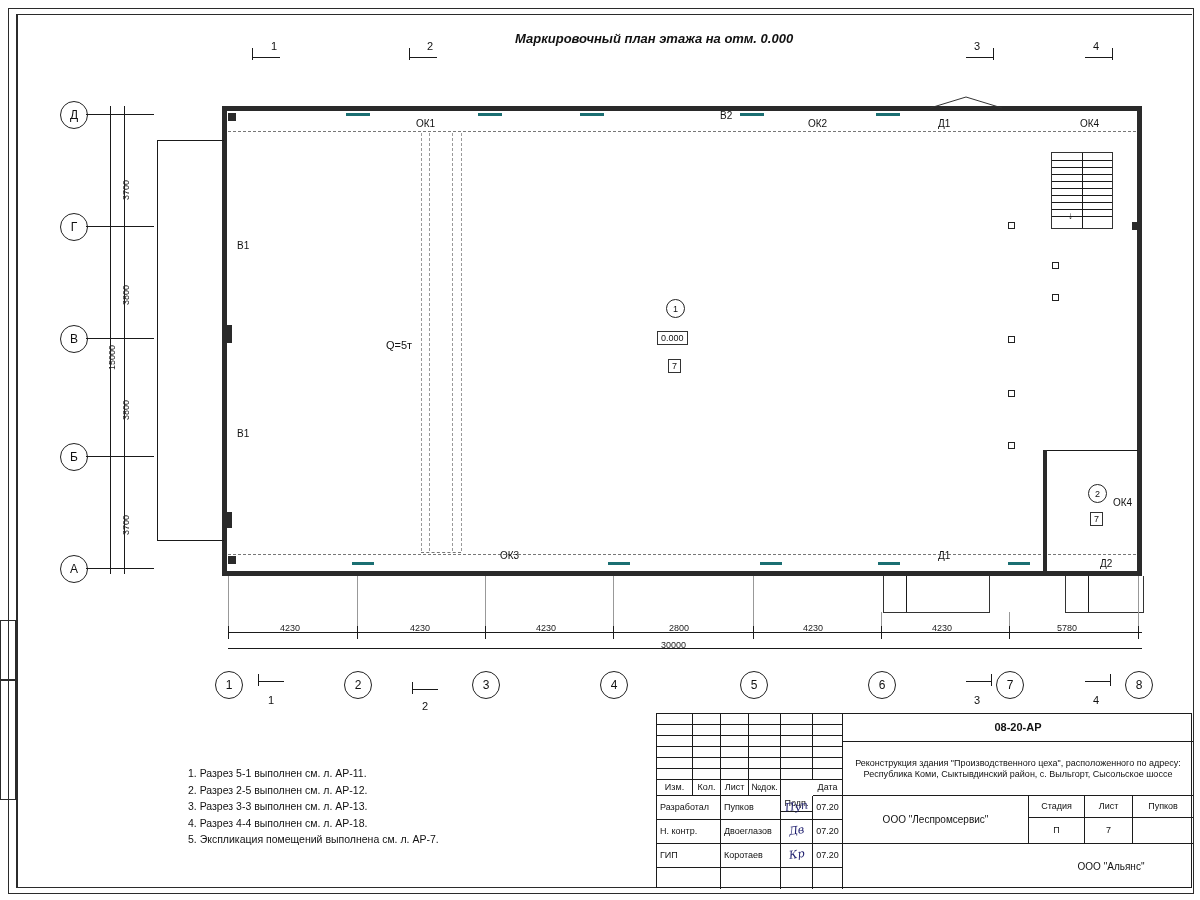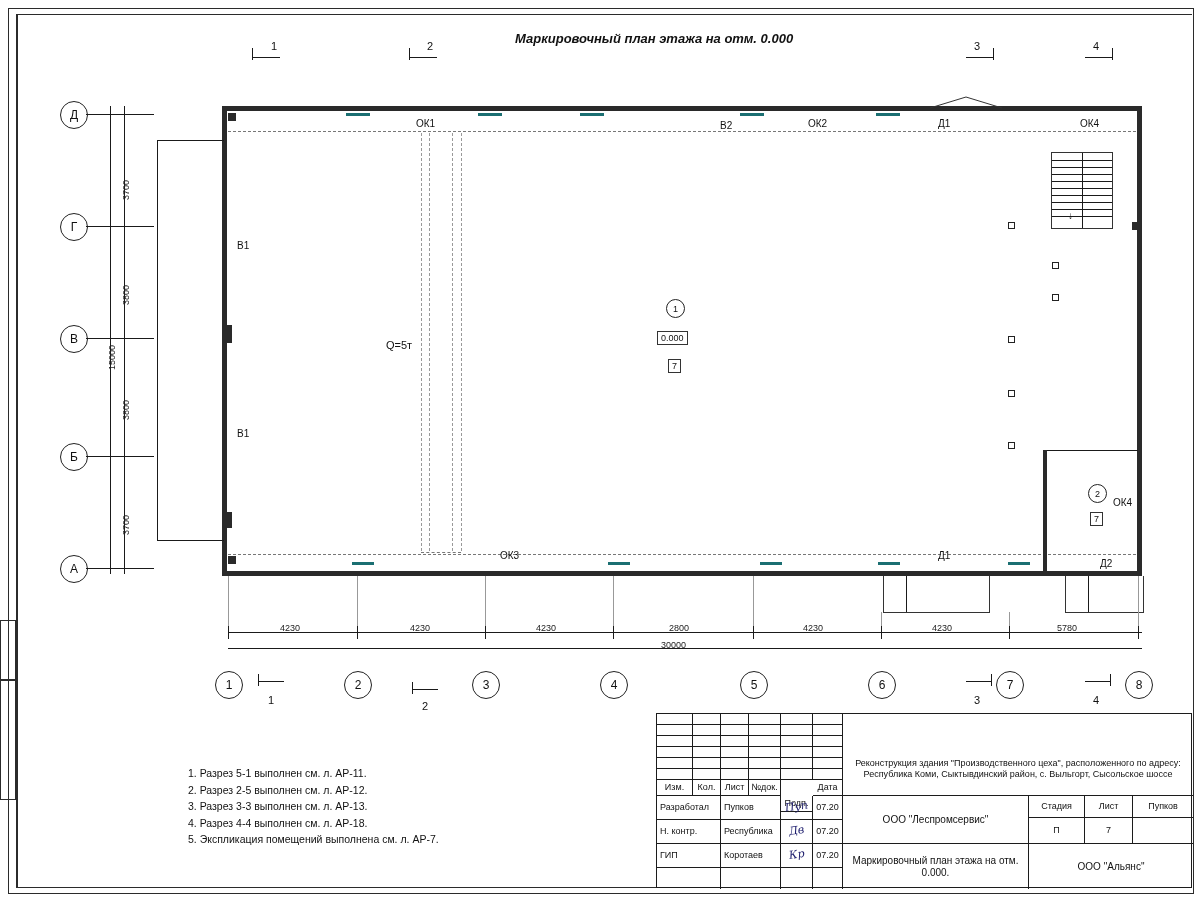--- a/index.html
+++ b/index.html
@@ -300,21 +300,21 @@
   </div>
 
   <div class="colsq" style="left:1008px; top:222px;"></div>
   <div class="colsq" style="left:1052px; top:262px;"></div>
   <div class="colsq" style="left:1052px; top:294px;"></div>
   <div class="colsq" style="left:1008px; top:336px;"></div>
   <div class="colsq" style="left:1008px; top:390px;"></div>
   <div class="colsq" style="left:1008px; top:442px;"></div>
 
   <div class="lbl" style="left:416px; top:118px;">ОК1</div>
-  <div class="lbl" style="left:675px; top:120px;padding-left:45px;">В2</div>
+  <div class="lbl" style="left:675px; top:110px;padding-left:45px;">В2</div>
   <div class="lbl" style="left:808px; top:118px;">ОК2</div>
   <div class="lbl" style="left:938px; top:118px;">Д1</div>
   <div class="lbl" style="left:1080px; top:118px;">ОК4</div>
   <div class="lbl" style="left:237px; top:240px;">В1</div>
   <div class="lbl" style="left:237px; top:428px;">В1</div>
   <div class="lbl" style="left:500px; top:550px;">ОК3</div>
   <div class="lbl" style="left:938px; top:550px;">Д1</div>
   <div class="lbl" style="left:1113px; top:497px;">ОК4</div>
   <div class="lbl" style="left:1100px; top:558px;">Д2</div>
 
@@ -442,49 +442,49 @@
     <div class="cell bb br" style="left:156px; top:66px; width:30px; height:16px;">Дата</div>
 
     <div class="cell bb br left" style="left:0; top:82px; width:64px; height:24px;">Разработал</div>
     <div class="cell bb br left" style="left:64px; top:82px; width:60px; height:24px;">Пупков</div>
     <div class="cell bb br" style="left:124px; top:82px; width:32px; height:24px;">
         <span class="sig">Пуп</span>
       </div>
     <div class="cell bb br" style="left:156px; top:82px; width:30px; height:24px;">07.20</div>
 
     <div class="cell bb br left" style="left:0; top:106px; width:64px; height:24px;">Н. контр.</div>
-    <div class="cell bb br left" style="left:64px; top:106px; width:60px; height:24px;">Республика</div>
+    <div class="cell bb br left" style="left:64px; top:106px; width:60px; height:24px;">Двоеглазов</div>
     <div class="cell bb br" style="left:124px; top:106px; width:32px; height:24px;">
         <span class="sig">Дв</span>
       </div>
     <div class="cell bb br" style="left:156px; top:106px; width:30px; height:24px;">07.20</div>
 
     <div class="cell bb br left" style="left:0; top:130px; width:64px; height:24px;">ГИП</div>
     <div class="cell bb br left" style="left:64px; top:130px; width:60px; height:24px;">Коротаев</div>
     <div class="cell bb br" style="left:124px; top:130px; width:32px; height:24px;">
         <span class="sig">Кр</span>
       </div>
     <div class="cell bb br" style="left:156px; top:130px; width:30px; height:24px;">07.20</div>
 
     <div class="cell br" style="left:0; top:154px; width:64px; height:21px;"></div>
     <div class="cell br" style="left:64px; top:154px; width:60px; height:21px;"></div>
     <div class="cell br" style="left:124px; top:154px; width:32px; height:21px;"></div>
     <div class="cell br" style="left:156px; top:154px; width:30px; height:21px;"></div>
 
+    <div class="cell bb" style="left:186px; top:0; width:350px; height:28px; font-weight:bold; font-size:11px;">08-20-АР</div>
 
     <div class="cell bb" style="left:186px; top:28px; width:350px; height:54px; padding:0 4px; font-size:9px;">Реконструкция здания "Производственного цеха", расположенного по адресу: Республика Коми, Сыктывдинский район, с. Выльгорт, Сысольское шоссе</div>
 
     <div class="cell bb br" style="left:186px; top:82px; width:186px; height:48px; font-size:10px;">ООО "Леспромсервис"</div>
 
     <div class="cell bb br" style="left:372px; top:82px; width:56px; height:22px;">Стадия</div>
     <div class="cell bb br" style="left:428px; top:82px; width:48px; height:22px;">Лист</div>
     <div class="cell bb" style="left:476px; top:82px; width:60px; height:22px;">Пупков</div>
 
     <div class="cell bb br" style="left:372px; top:104px; width:56px; height:26px;">П</div>
     <div class="cell bb br" style="left:428px; top:104px; width:48px; height:26px;">7</div>
     <div class="cell bb" style="left:476px; top:104px; width:60px; height:26px;"></div>
 
-    <div class="cell br" style="left:186px; top:130px; width:186px; height:45px; font-size:10px; padding:0 4px;">Маркировочный план этажа на отм. 0.000.</div>
 
     <div class="cell" style="left:372px; top:130px; width:164px; height:45px; font-size:10px;">ООО "Альянс"</div>
   </div>
 
 </div>
 
 </body></html>

